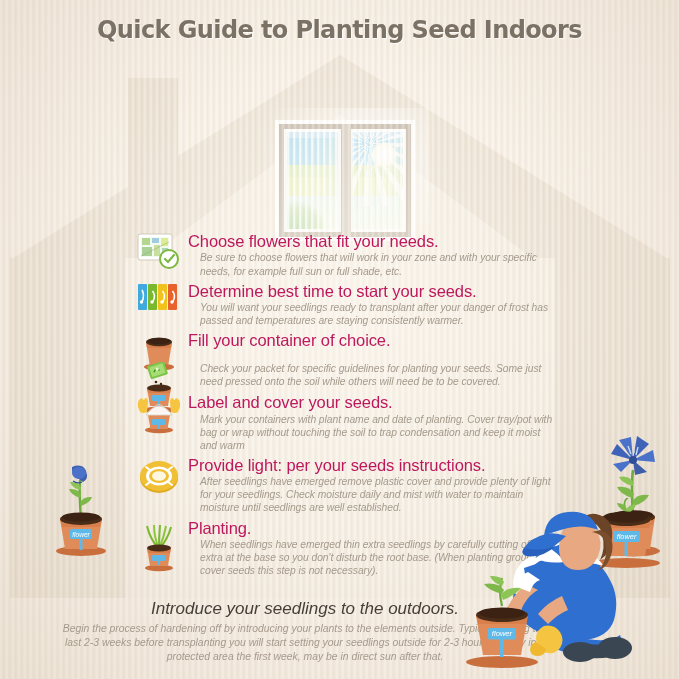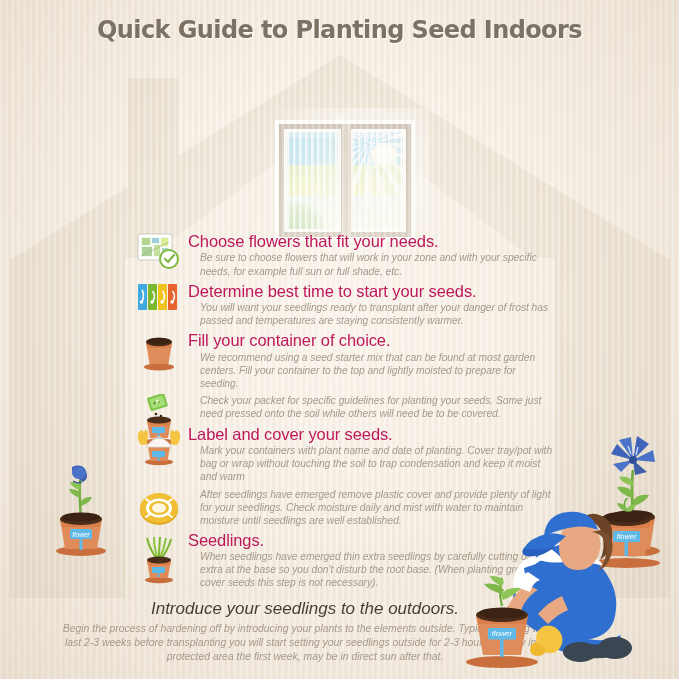--- a/index.html
+++ b/index.html
@@ -228,21 +228,20 @@
       <div class="step-icon">
         <svg width="46" height="42" viewBox="0 0 46 42">
           <ellipse cx="23" cy="36" rx="15" ry="3.4" fill="#c96f3d"></ellipse>
           <path d="M10 11 h26 l-3.5 22 h-19 z" fill="#e08c5a"></path>
           <path d="M10 11 h26 l-1 6 h-24 z" fill="#d97f4c"></path>
           <ellipse cx="23" cy="11" rx="13" ry="4.2" fill="#4a2d18"></ellipse>
           <ellipse cx="23" cy="10" rx="11.5" ry="3.2" fill="#3b2212"></ellipse>
         </svg>
       </div>
       <div class="step-head">Fill your container of choice.</div>
-      <div class="step-body">We recommend using a seed starter mix that can be found at most garden centers. Fill your container to the top and lightly moisted to prepare for seeding.</div>
     </div>
 
     <div class="step">
       <div class="step-icon">
         <svg width="46" height="54" viewBox="0 0 46 54">
           <g transform="rotate(-18 22 10)">
             <rect x="13" y="1" width="18" height="14" rx="1.5" fill="#7fc44a"></rect>
             <rect x="15" y="3" width="14" height="10" rx="1" fill="#a6dd74"></rect>
             <path d="M18 9 q3 -4 6 0" stroke="#3f8f20" stroke-width="1.4" fill="none"></path>
             <circle cx="22" cy="7" r="1.6" fill="#e8f6c9"></circle>
@@ -283,40 +282,41 @@
       <div class="step-icon">
         <svg width="46" height="40" viewBox="0 0 46 40">
           <ellipse cx="23" cy="22" rx="19" ry="15" fill="#e0ab23"></ellipse>
           <ellipse cx="23" cy="20" rx="19" ry="15" fill="#f0bf33"></ellipse>
           <ellipse cx="23" cy="20" rx="13" ry="9.5" fill="#ffffff"></ellipse>
           <ellipse cx="23" cy="20" rx="10" ry="7" fill="#f0bf33"></ellipse>
           <ellipse cx="23" cy="20" rx="7" ry="4.8" fill="#fdf6e0"></ellipse>
           <path d="M10 11 l4 3 M36 11 l-4 3 M10 29 l4 -3 M36 29 l-4 -3" stroke="#ffffff" stroke-width="2" stroke-linecap="round"></path>
         </svg>
       </div>
+      <div class="step-head">Provide light: per your seeds instructions.</div>
       <div class="step-body">After seedlings have emerged remove plastic cover and provide plenty of light for your seedlings. Check moisture daily and mist with water to maintain moisture until seedlings are well established.</div>
     </div>
 
     <div class="step">
       <div class="step-icon">
         <svg width="46" height="54" viewBox="0 0 46 54">
           <path d="M23 30 q-9 -10 -12 -23" stroke="#7ab82e" stroke-width="2" fill="none"></path>
           <path d="M23 30 q-5 -12 -5 -24" stroke="#8cc63e" stroke-width="2" fill="none"></path>
           <path d="M23 30 q0 -13 1 -24" stroke="#7ab82e" stroke-width="2" fill="none"></path>
           <path d="M23 30 q5 -12 7 -23" stroke="#8cc63e" stroke-width="2" fill="none"></path>
           <path d="M23 30 q9 -10 12 -22" stroke="#7ab82e" stroke-width="2" fill="none"></path>
           <ellipse cx="23" cy="49" rx="14" ry="3.2" fill="#c96f3d"></ellipse>
           <path d="M11 29 h24 l-3 18 h-18 z" fill="#e08c5a"></path>
           <path d="M11 29 h24 l-1 5 h-22 z" fill="#d97f4c"></path>
           <ellipse cx="23" cy="29" rx="12" ry="3.4" fill="#4a2d18"></ellipse>
           <rect x="16" y="36" width="13" height="6" rx="1" fill="#5fb9e8"></rect>
           <rect x="21.5" y="41" width="2" height="5" fill="#5fb9e8"></rect>
         </svg>
       </div>
-      <div class="step-head">Seedlings.</div>
+      <div class="step-head">Planting.</div>
       <div class="step-body">When seedlings have emerged thin extra seedlings by carefully cutting off the extra at the base so you don't disturb the root base. (When planting ground cover seeds this step is not necessary).</div>
     </div>
 
   </div>
 
   <div class="footer">
     <div class="footer-head">Introduce your seedlings to the outdoors.</div>
     <div class="footer-body">Begin the process of hardening off by introducing your plants to the elements outside.  Typically during the last 2-3 weeks before transplanting you will start setting your seedlings outside for 2-3 hours per day in a protected area the first week, may be in direct sun after that.</div>
   </div>
 

